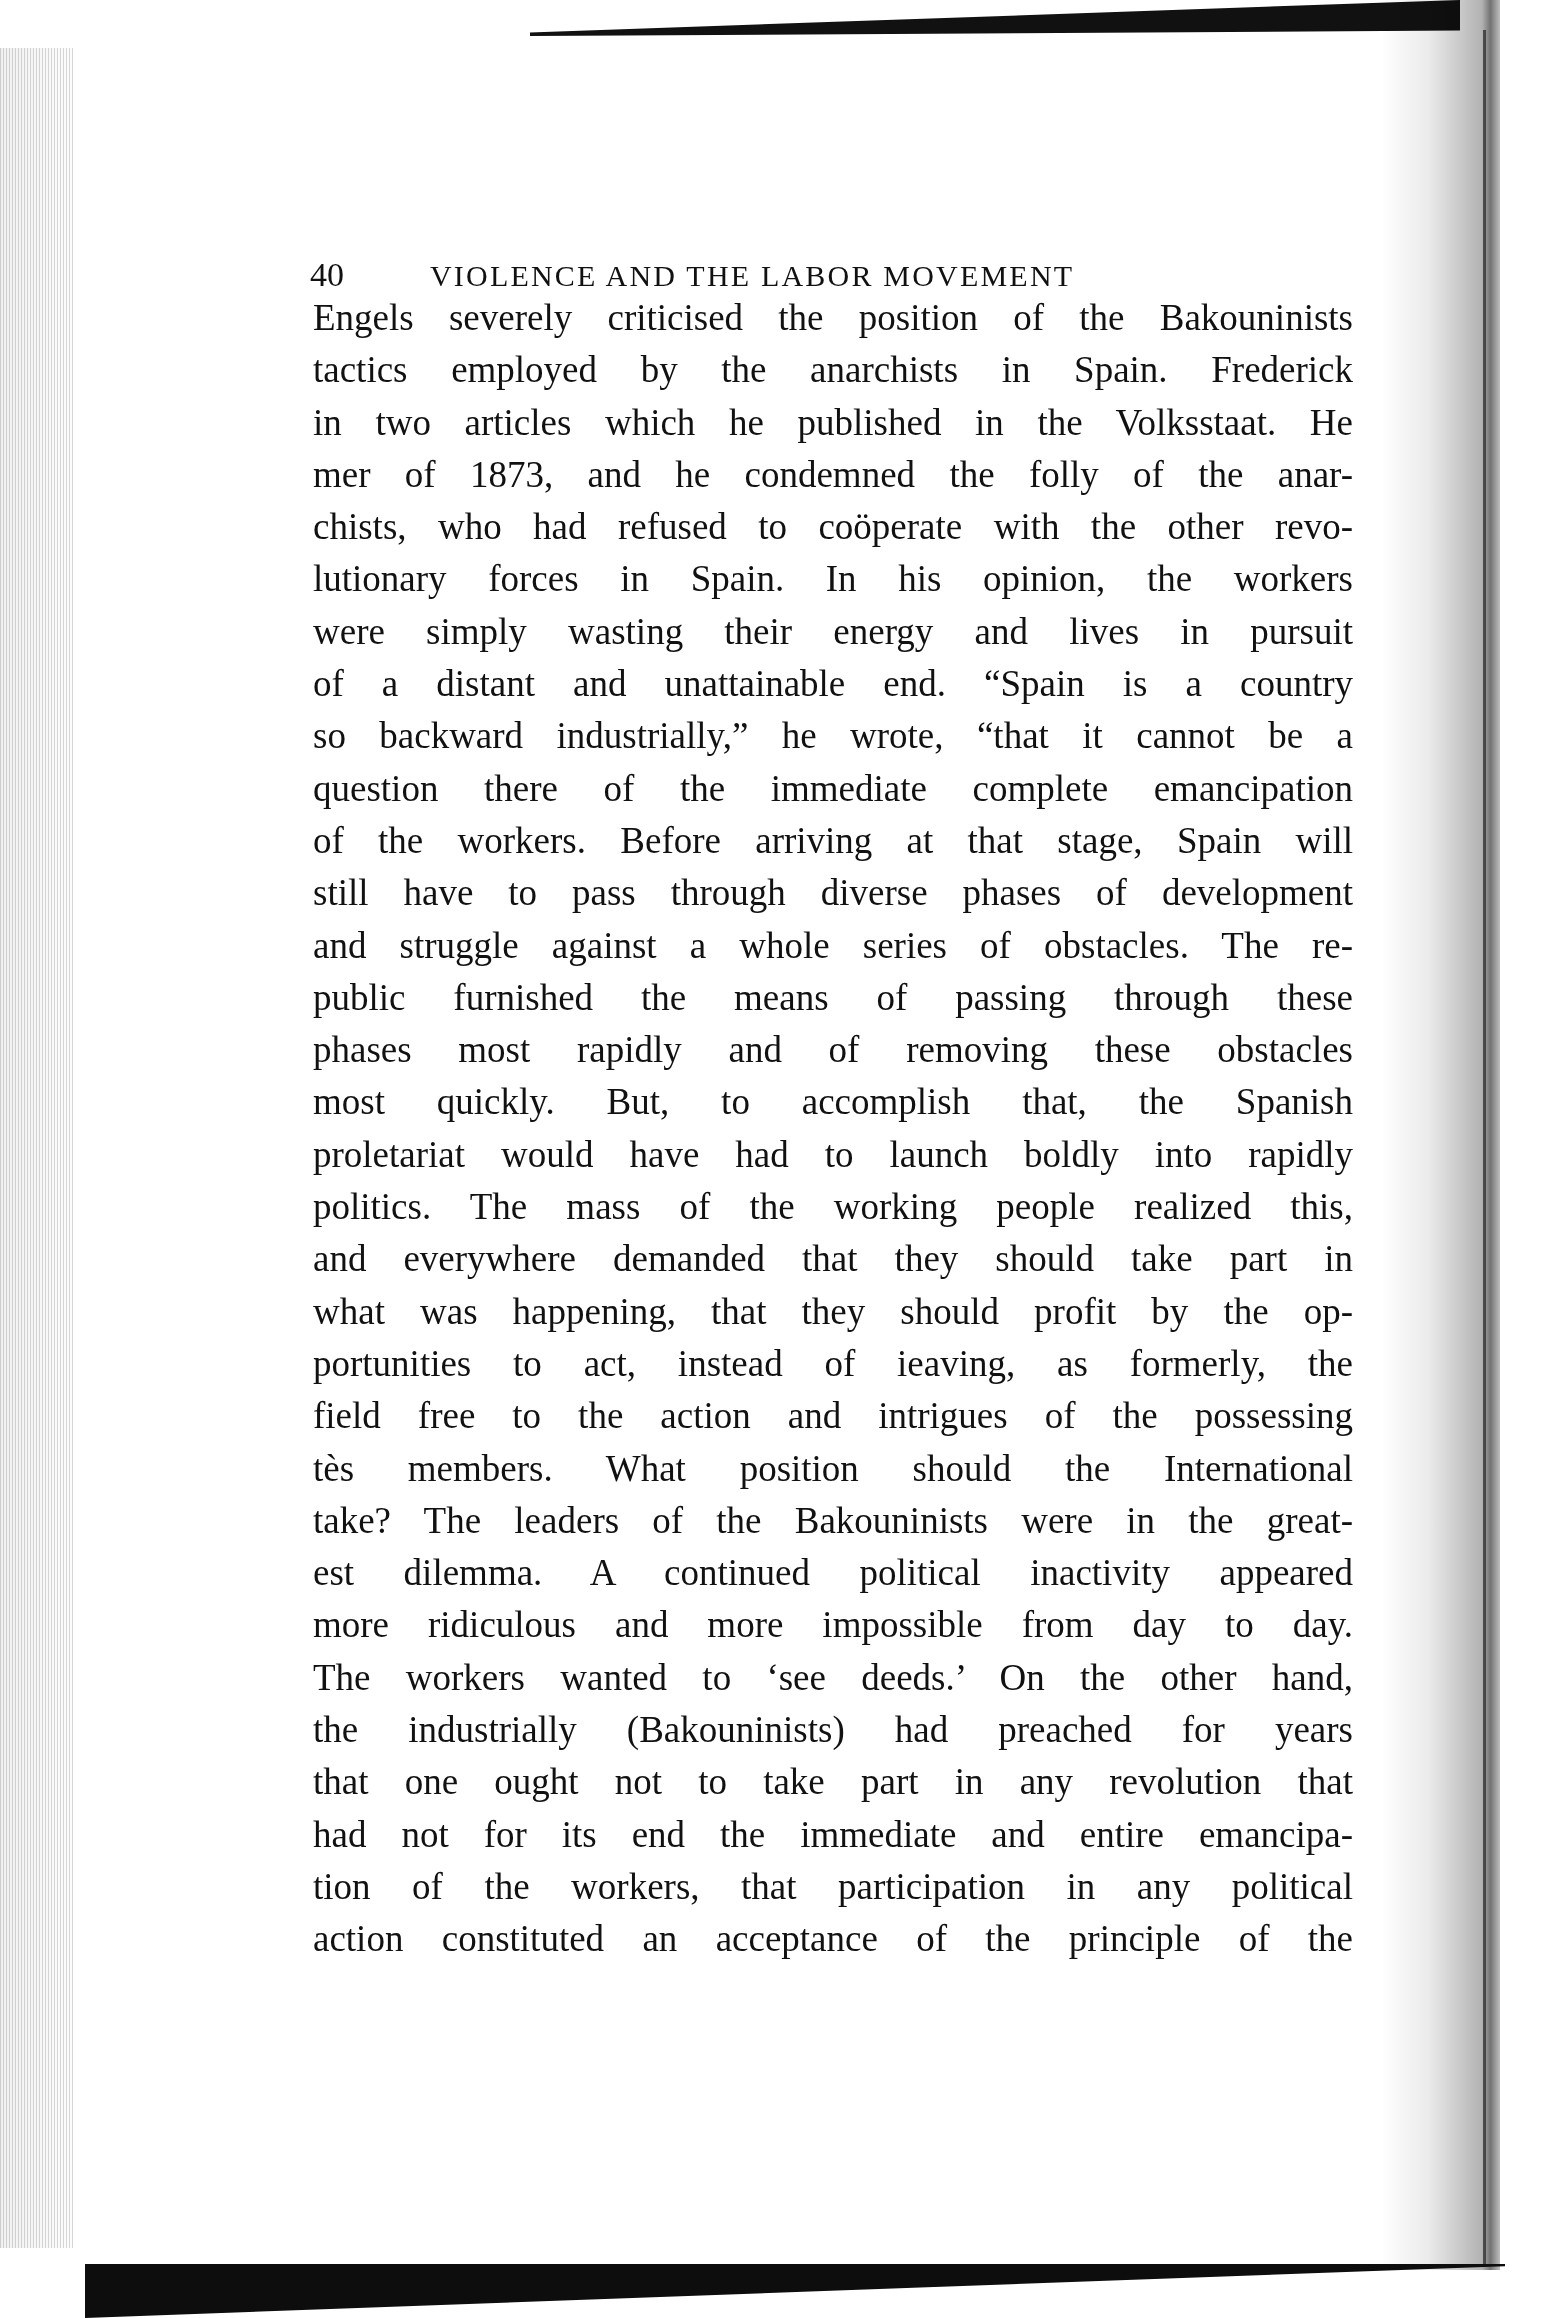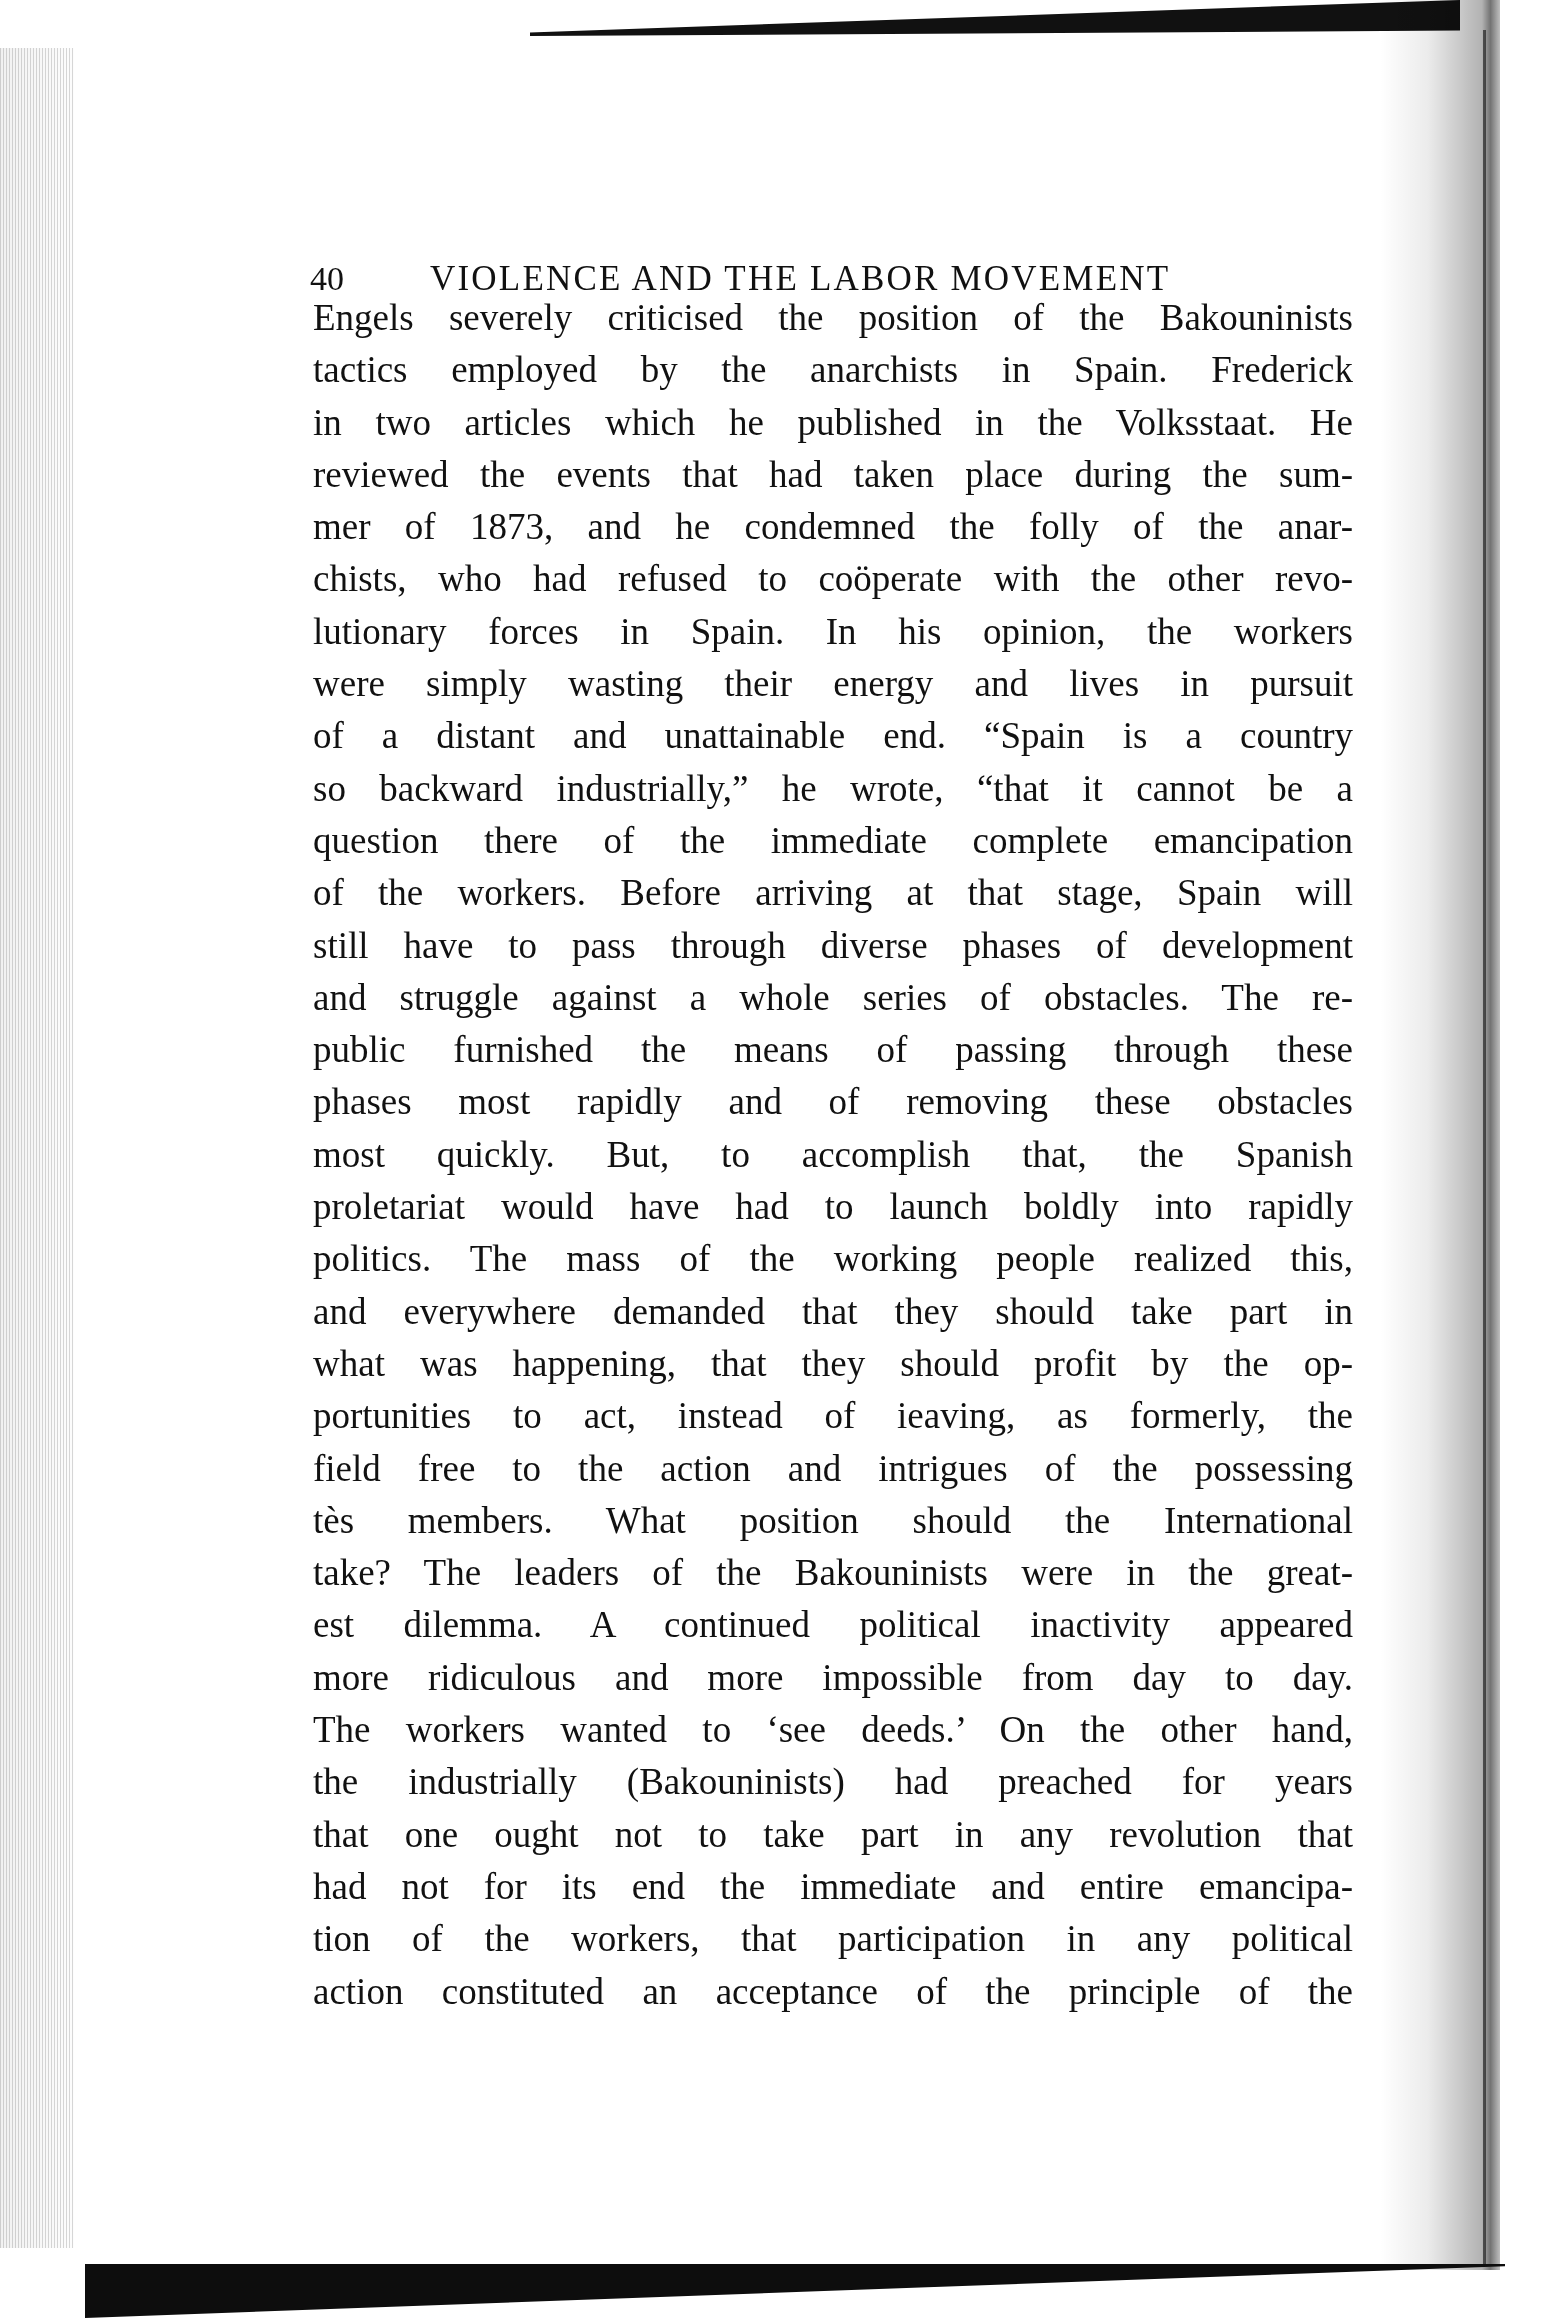--- a/index.html
+++ b/index.html
@@ -39,21 +39,21 @@
     clip-path: polygon(0 0, 100% 0, 100% 4%, 0 100%);
   }
 
   .running-head {
     position: absolute; left: 310px; top: 222px; height: 44px;
     font-family: "Liberation Serif", "DejaVu Serif", serif;
     color: #111;
     display: flex; align-items: baseline;
   }
   .page-number { font-size: 34px; width: 120px; }
-  .running-title { font-size: 35px; letter-spacing: 2.2px; margin-top: 37px; }
+  .running-title { font-size: 30px; letter-spacing: 2.2px; margin-top: 37px; }
 
   .body-text {
     position: absolute; left: 313px; top: 292px; width: 1040px;
     font-family: "Liberation Serif", "DejaVu Serif", serif;
     font-size: 37px; line-height: 52.3px; color: #111;
   }
   .line {
     display: block; height: 52.3px; white-space: nowrap;
     text-align: justify; text-align-last: justify;
     overflow: visible;
@@ -73,21 +73,20 @@
 
   <div class="running-head">
     <span class="page-number">40</span>
     <span class="running-title">VIOLENCE AND THE LABOR MOVEMENT</span>
   </div>
 
   <div class="body-text" id="body-text">
       <span class="line">Engels severely criticised the position of the Bakouninists</span>
       <span class="line">tactics employed by the anarchists in Spain.  Frederick</span>
       <span class="line">in two articles which he published in the <span class="it">Volksstaat.</span>  He</span>
-      <span class="line">reviewed the events that had taken place during the sum-</span>
       <span class="line">mer of 1873, and he condemned the folly of the anar-</span>
       <span class="line">chists, who had refused to coöperate with the other revo-</span>
       <span class="line">lutionary forces in Spain.  In his opinion, the workers</span>
       <span class="line">were simply wasting their energy and lives in pursuit</span>
       <span class="line">of a distant and unattainable end.  “Spain is a country</span>
       <span class="line">so backward industrially,” he wrote, “that it cannot be a</span>
       <span class="line">question there of the immediate complete emancipation</span>
       <span class="line">of the workers.  Before arriving at that stage, Spain will</span>
       <span class="line">still have to pass through diverse phases of development</span>
       <span class="line">and struggle against a whole series of obstacles.  The re-</span>

